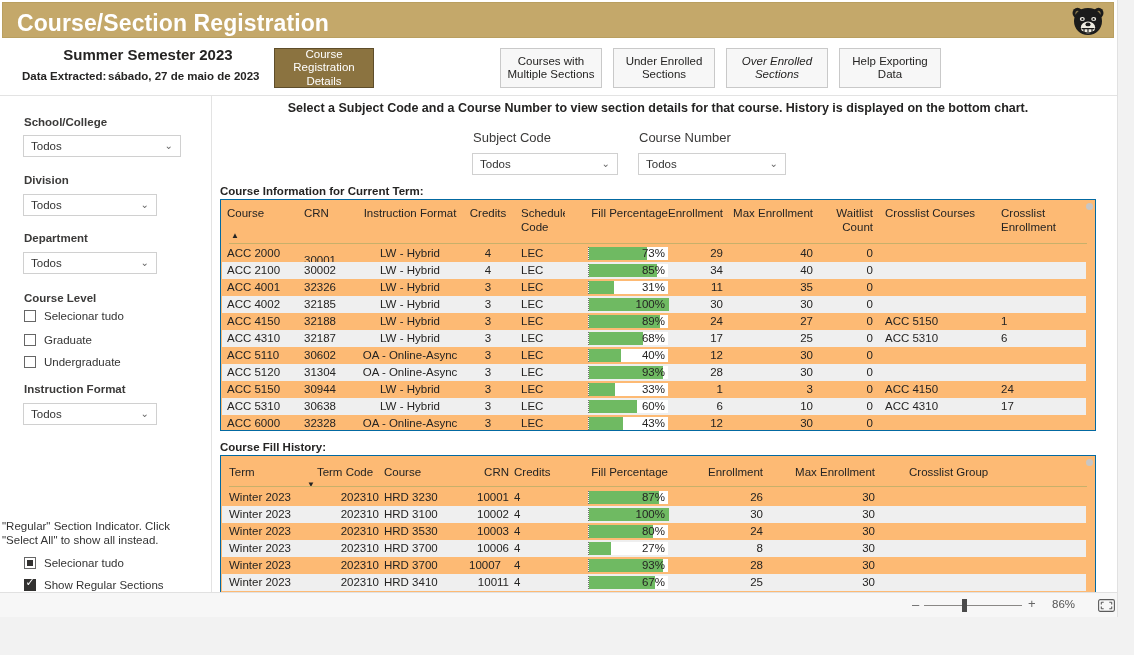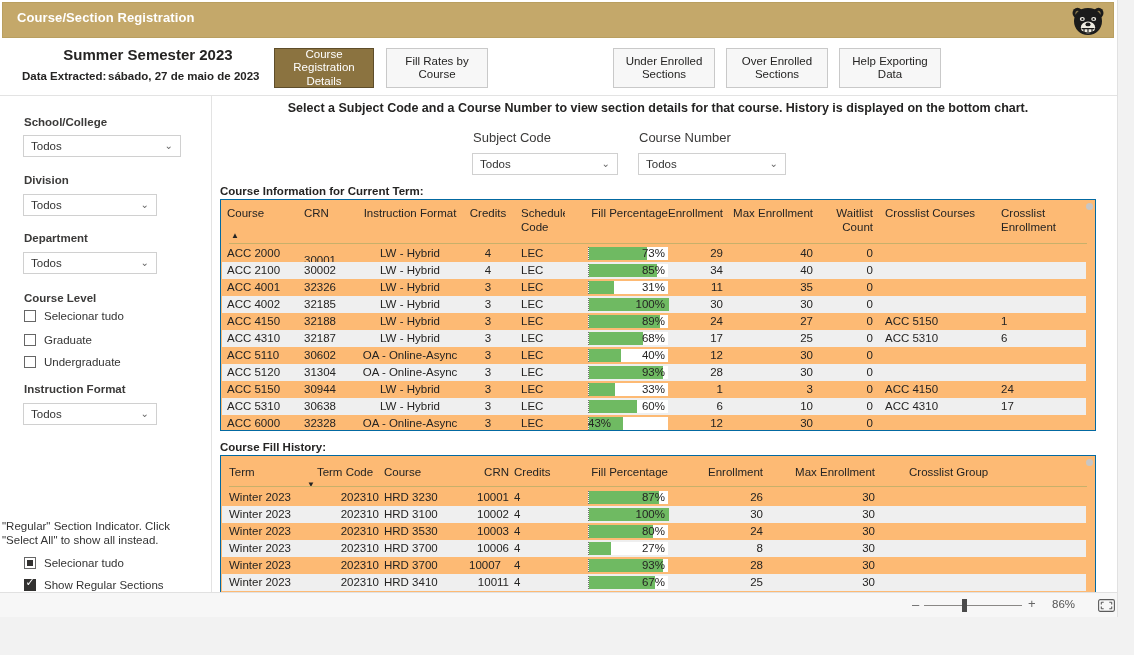--- a/index.html
+++ b/index.html
@@ -23,21 +23,21 @@
 
   
   #title-band {
     position: absolute; left: 2px; top: 2px;
     width: 1112px; height: 36px;
     background: #c4a86a;
     border: 1px solid #b99f60;
   }
   #title-text {
     position: absolute; left: 14px; top: 7px;
-    font-size: 13px; font-weight: bold; color: #ffffff;
+    font-size: 23px; font-weight: bold; color: #ffffff;
     letter-spacing: .1px;
   }
   #logo-box {
     position: absolute; right: 2px; top: 1px;
     width: 46px; height: 34px;
     display: flex; align-items: center; justify-content: center;
   }
 
   
   #semester-title {
@@ -66,21 +66,21 @@
     padding: 0 4px;
     cursor: pointer;
   }
   .nav-btn.active {
     background: #8b7340; border: 1px solid #5e4d2a; color: #ffffff;
   }
   #nav0 { left: 274px; width: 100px; }
   #nav1 { left: 386px; width: 102px; }
   #nav2 { left: 500px; width: 102px; }
   #nav3 { left: 613px; width: 102px; }
-  #nav4 { left: 726px; width: 102px; }
+  #nav4 { left: 726px; width: 102px; font-style: italic; }
   #nav5 { left: 839px; width: 102px; }
 
   #header-rule {
     position: absolute; left: 0; top: 95px; width: 1118px;
     height: 1px; background: #e3e3e3;
   }
   #side-rule {
     position: absolute; left: 211px; top: 96px; width: 1px;
     height: 510px; background: #e3e3e3;
   }
@@ -275,21 +275,21 @@
         <path d="M10.4 25.3 q6.6 3.4 13.2 0" stroke="#1b1b1b" stroke-width="1.2" fill="none"></path>
       </svg>
     </div>
   </div>
 
   <div id="semester-title">Summer Semester 2023</div>
   <div id="extract-label">Data Extracted:</div>
   <div id="extract-value">sábado, 27 de maio de 2023</div>
 
   <div class="nav-btn active" id="nav0">Course Registration Details</div>
-  <div class="nav-btn" id="nav1">Fill Rates by Course</div>
+  <div class="nav-btn" id="nav2">Courses with Multiple Sections</div>
   <div class="nav-btn" id="nav3">Under Enrolled Sections</div>
   <div class="nav-btn" id="nav4">Over Enrolled Sections</div>
   <div class="nav-btn" id="nav5">Help Exporting Data</div>
 
   <div id="header-rule"></div>
   <div id="side-rule"></div>
 
   <div class="f-label" id="lbl-school">School/College</div>
   <div class="f-slicer" id="sl-school">
     <span>Todos</span>
@@ -517,21 +517,21 @@
       <div class="cell " style="left: 664px; top: 200px; width: 100px; text-align: left;">ACC 4310</div>
       <div class="cell " style="left: 780px; top: 200px; width: 62px; text-align: left;">17</div>
       <div class="cell " style="left: 6px; top: 217px; width: 70px; text-align: left;">ACC 6000</div>
       <div class="cell " style="left: 83px; top: 217px; width: 40px; text-align: left;">32328</div>
       <div class="cell " style="left: 135px; top: 217px; width: 108px; text-align: center;">OA - Online-Async</div>
       <div class="cell " style="left: 248px; top: 217px; width: 38px; text-align: center;">3</div>
       <div class="cell " style="left: 300px; top: 217px; width: 44px; text-align: left;">LEC</div>
       <div class="bar-track" style="left: 367px; top: 217px; width: 80px;">
         <div class="bar-fill" style="width: 34px;"></div>
       </div>
-      <div class="cell " style="left: 367px; top: 217px; width: 77px; text-align: left;">43%</div>
+      <div class="cell " style="left: 367px; top: 217px; width: 77px; text-align: right;">43%</div>
       <div class="cell " style="left: 430px; top: 217px; width: 72px; text-align: right;">12</div>
       <div class="cell " style="left: 506px; top: 217px; width: 86px; text-align: right;">30</div>
       <div class="cell " style="left: 600px; top: 217px; width: 52px; text-align: right;">0</div>
       <div class="cell " style="left: 664px; top: 217px; width: 100px; text-align: left;"></div>
       <div class="cell " style="left: 780px; top: 217px; width: 62px; text-align: left;"></div>
     </div>
 
   <div class="tbl-caption" id="cap-bot">Course Fill History:</div>
   <div class="tbl-frame" id="tbl-bot">
     <div class="tbl-scroll"></div>

